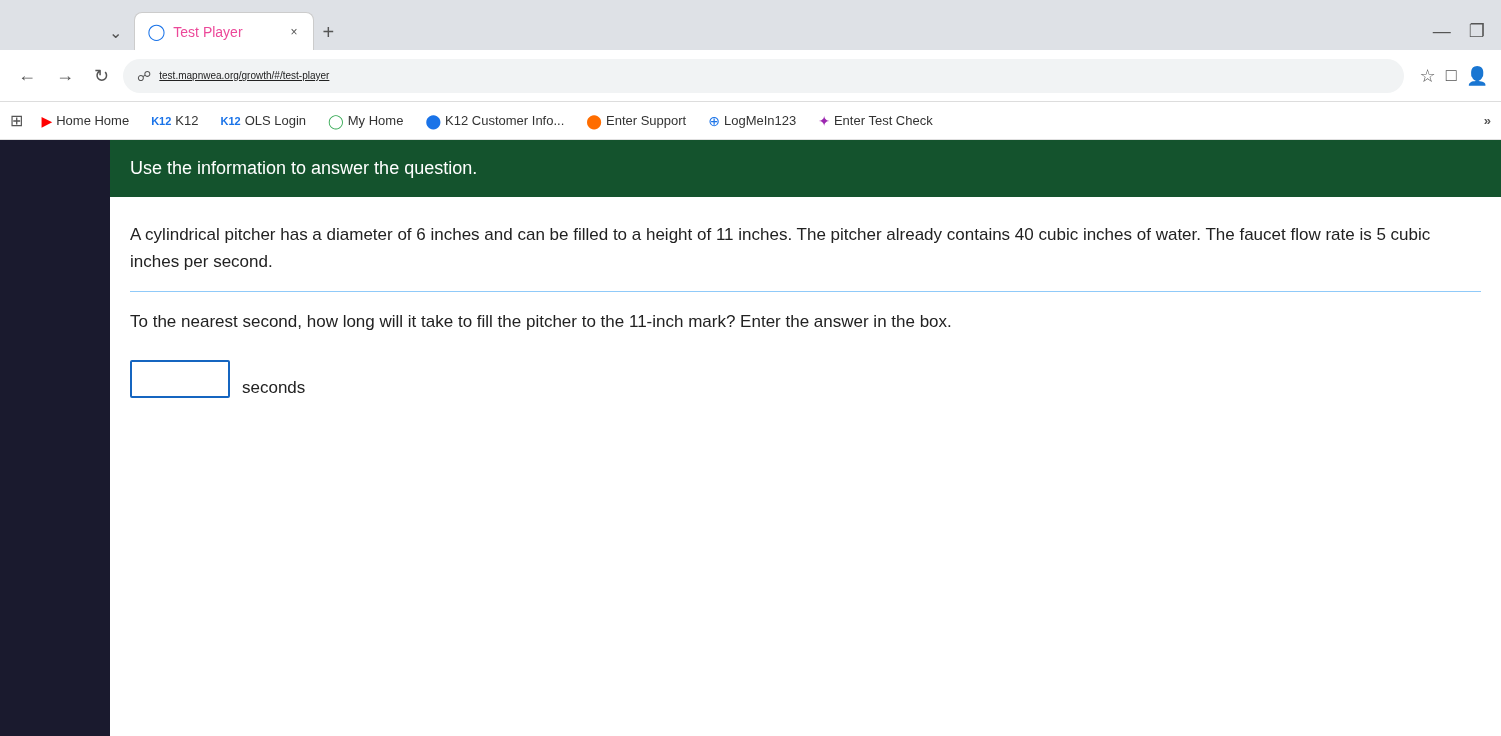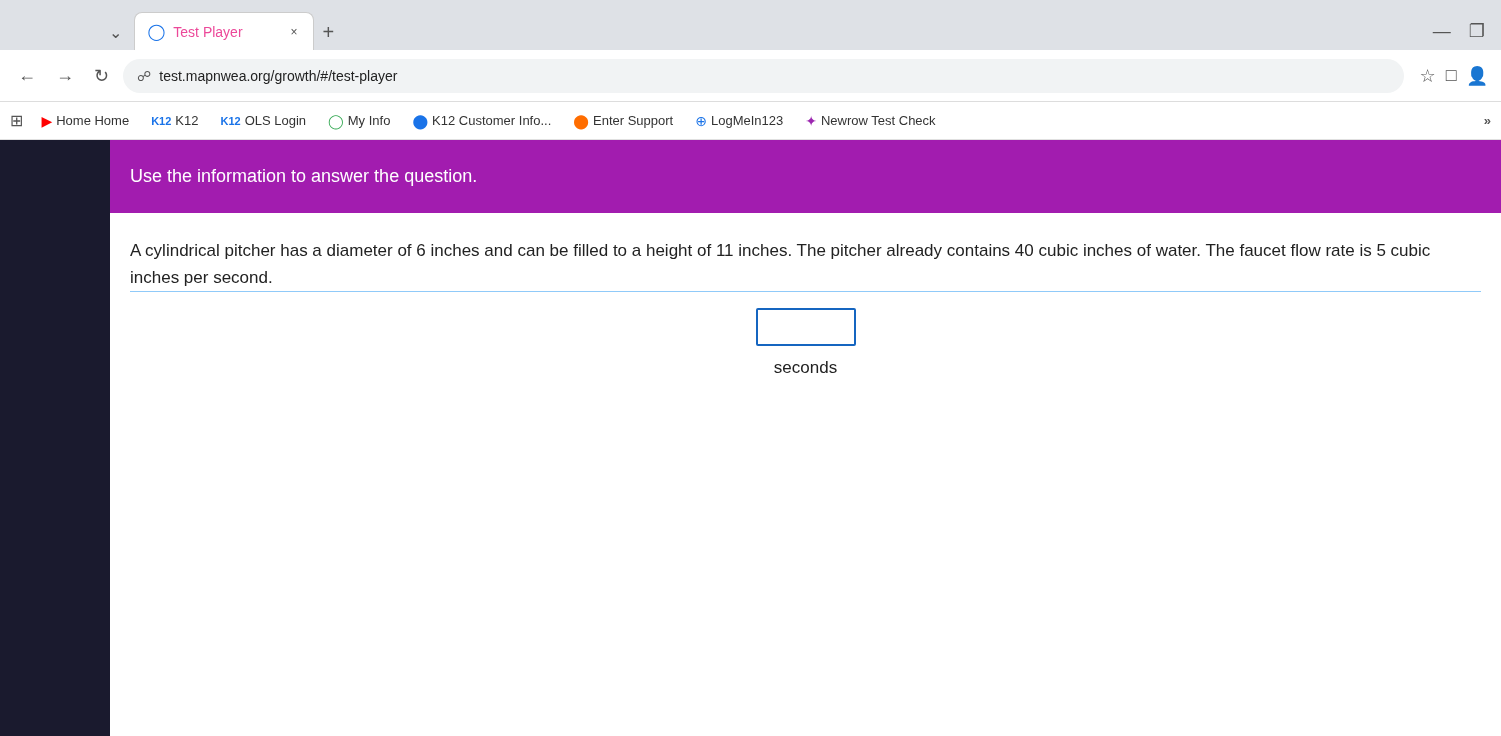--- a/index.html
+++ b/index.html
@@ -19,48 +19,48 @@
     .tab-new { background: none; border: none; cursor: pointer; font-size: 20px; color: #555; padding: 0 8px; margin-bottom: 6px; }
     .window-controls { margin-left: auto; display: flex; align-items: center; gap: 2px; padding-bottom: 6px; padding-right: 8px; }
     .win-btn { background: none; border: none; cursor: pointer; font-size: 18px; color: #555; padding: 2px 8px; }
 
     
     .address-bar { background: #fff; height: 52px; display: flex; align-items: center; padding: 0 12px; gap: 8px; border-bottom: 1px solid #ddd; }
     .nav-btn { background: none; border: none; cursor: pointer; font-size: 18px; color: #555; padding: 4px 6px; }
     .nav-btn:disabled { color: #bbb; }
     .address-input-wrap { flex: 1; background: #f1f3f4; border-radius: 20px; height: 34px; display: flex; align-items: center; padding: 0 14px; gap: 8px; }
     .address-icon { color: #555; font-size: 14px; }
-    .address-text { font-size: 14px; color: #222; flex: 1; }
+    .address-text { font-size: 10px; color: #222; flex: 1; text-decoration: underline; }
     .toolbar-icons { display: flex; align-items: center; gap: 10px; margin-left: 8px; }
     .toolbar-icons span { font-size: 18px; color: #555; cursor: pointer; }
 
     
     .bookmarks-bar { background: #fff; height: 38px; display: flex; align-items: center; padding: 0 10px; gap: 6px; border-bottom: 1px solid #e0e0e0; overflow: hidden; }
     .bm-grid { font-size: 16px; color: #555; margin-right: 4px; cursor: pointer; }
     .bm-item { display: flex; align-items: center; gap: 4px; padding: 3px 8px; border-radius: 4px; cursor: pointer; font-size: 13px; color: #333; white-space: nowrap; }
     .bm-icon { font-size: 14px; }
     .bm-icon.youtube { color: #ff0000; }
     .bm-icon.green { color: #1a73e8; }
     .bm-icon.circle-green { color: #34a853; }
     .bm-icon.orange { color: #ff6d00; }
     .bm-icon.blue-dark { color: #1a73e8; }
     .bm-icon.newrow { color: #9c27b0; }
     .bm-more { margin-left: auto; font-size: 13px; color: #555; cursor: pointer; font-weight: bold; }
 
     
     .page-content { flex: 1; background: #fff; overflow: hidden; position: relative; }
 
     
-    .blue-banner { background: #a21caf; color: #fff; padding: 26px 20px; font-size: 18px; font-weight: 500; }
+    .blue-banner { background: #14532d; color: #fff; padding: 18px 20px; font-size: 18px; font-weight: 500; }
 
     
     .question-area { padding: 24px 20px; }
-    .question-text { font-size: 17px; color: #222; line-height: 1.6; margin-bottom: 16px; border-bottom: 1px solid #90caf9; }
+    .question-text { font-size: 17px; color: #222; line-height: 1.6; margin-bottom: 16px; border-bottom: 1px solid #90caf9; padding-bottom: 16px; }
     .question-prompt { font-size: 17px; color: #222; line-height: 1.6; margin-bottom: 24px; }
-    .answer-row { display: flex; align-items: center; gap: 12px; margin-top: 8px; flex-direction: column; }
+    .answer-row { display: flex; align-items: flex-end; gap: 12px; margin-top: 8px; }
     .answer-input { width: 100px; height: 38px; border: 2px solid #1565c0; border-radius: 2px; font-size: 16px; padding: 4px 8px; }
     .answer-label { font-size: 17px; color: #222; }
 
     
     .left-panel { position: absolute; left: 0; top: 0; width: 110px; height: 100%; background: #1a1a2e; }
   </style>
 </head>
 <body>
 
 <div class="browser-window">
@@ -105,53 +105,54 @@
     <div class="bm-item">
       <span class="bm-icon blue-dark" style="font-size:11px;font-weight:bold;">K12</span>
       <span>K12</span>
     </div>
     <div class="bm-item">
       <span class="bm-icon blue-dark" style="font-size:11px;font-weight:bold;">K12</span>
       <span>OLS Login</span>
     </div>
     <div class="bm-item">
       <span class="bm-icon circle-green">◯</span>
-      <span>My Info</span>
+      <span>My Home</span>
     </div>
     <div class="bm-item">
       <span class="bm-icon green">⬤</span>
       <span>K12 Customer Info...</span>
     </div>
     <div class="bm-item">
       <span class="bm-icon orange">⬤</span>
       <span>Enter Support</span>
     </div>
     <div class="bm-item">
       <span class="bm-icon blue-dark">⊕</span>
       <span>LogMeIn123</span>
     </div>
     <div class="bm-item">
       <span class="bm-icon newrow">✦</span>
-      <span>Newrow Test Check</span>
+      <span>Enter Test Check</span>
     </div>
     <span class="bm-more">»</span>
   </div>
 
   <div class="page-content">
 
     <div class="left-panel"></div>
 
     <div style="margin-left: 110px;">
 
       <div class="blue-banner">
         <span>Use the information to answer the question.</span>
       </div>
 
       <div class="question-area">
         <p class="question-text">A cylindrical pitcher has a diameter of 6 inches and can be filled to a height of 11 inches. The pitcher already contains 40 cubic inches of water. The faucet flow rate is 5 cubic inches per second.</p>
+        <p class="question-prompt">To the nearest second, how long will it take to fill the pitcher to the 11-inch mark? Enter the answer in the box.</p>
         <div class="answer-row">
           <input class="answer-input" type="text" placeholder="" style="">
           <span class="answer-label">seconds</span>
         </div>
       </div>
 
     </div>
   </div>
 
 </div>

